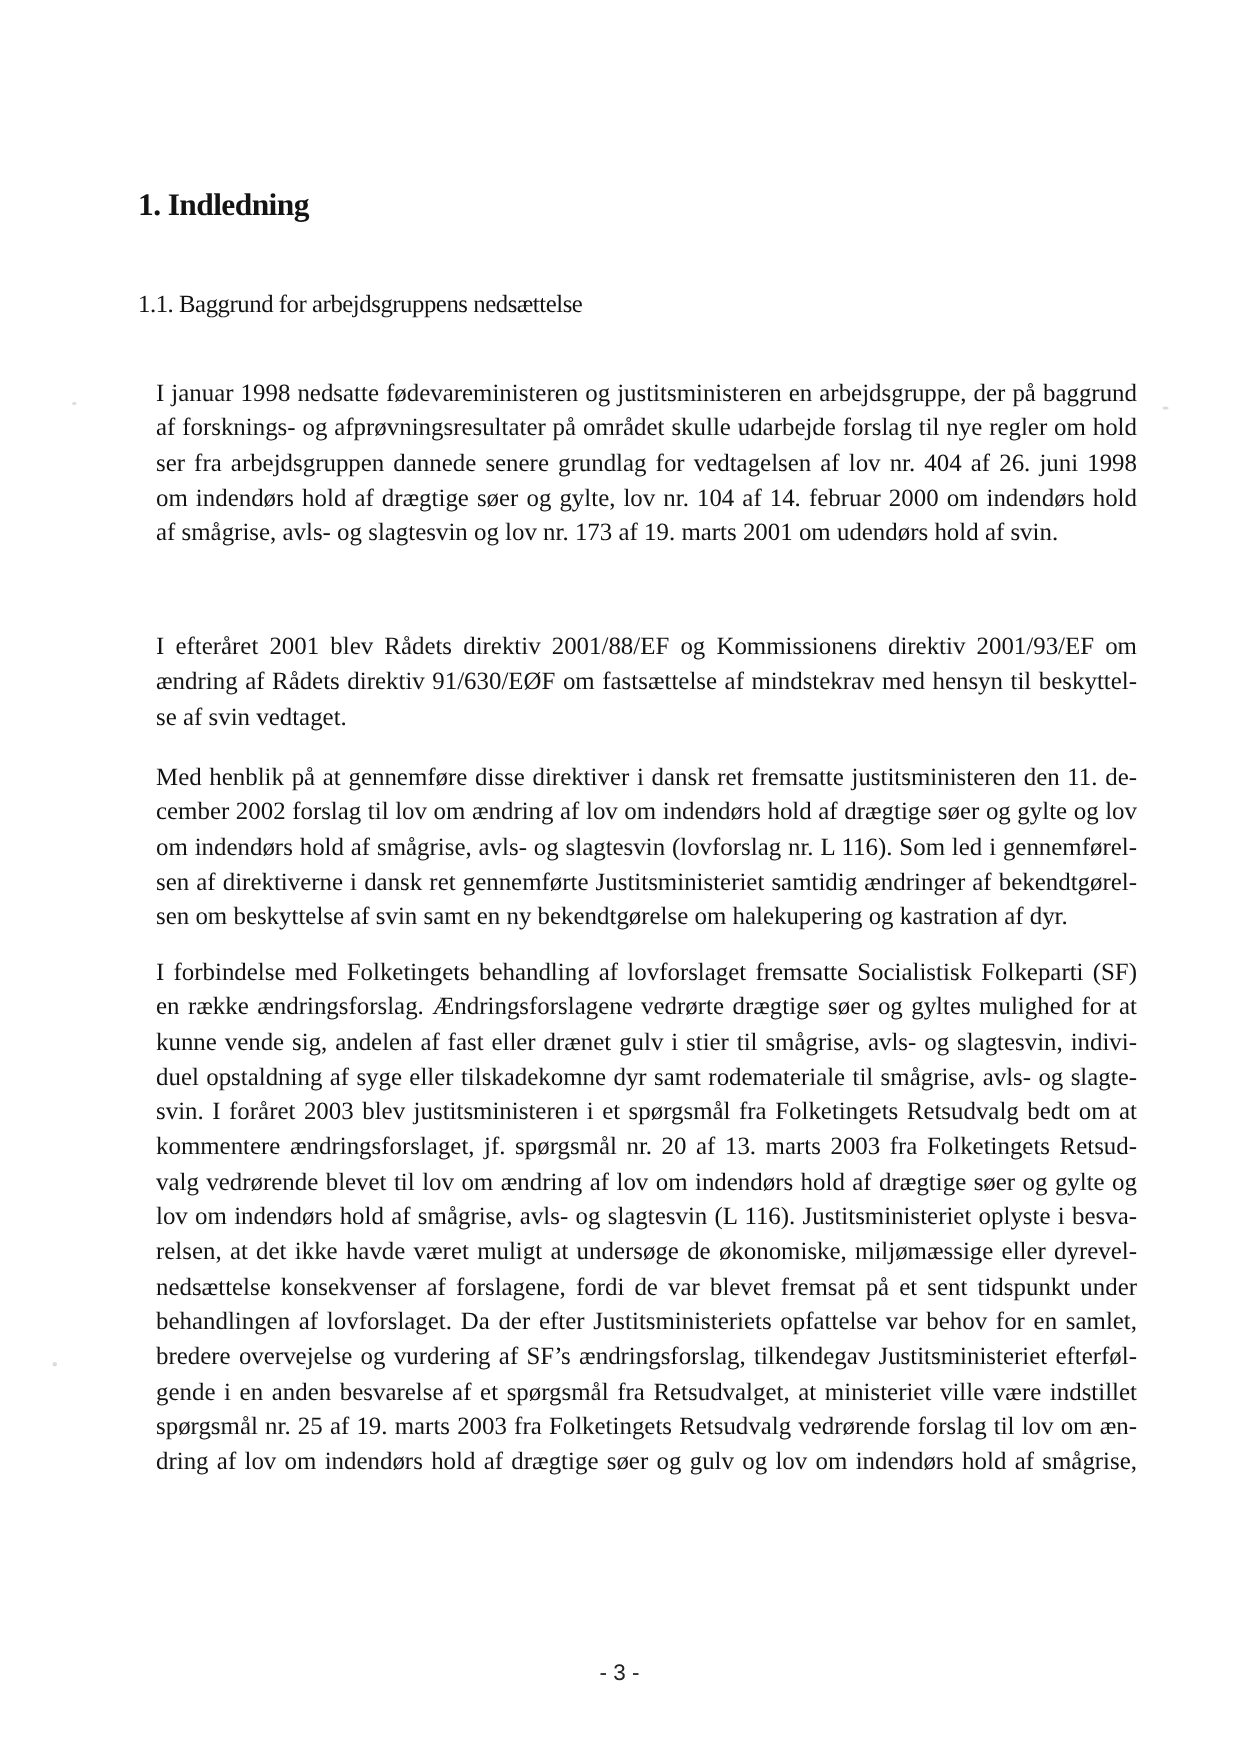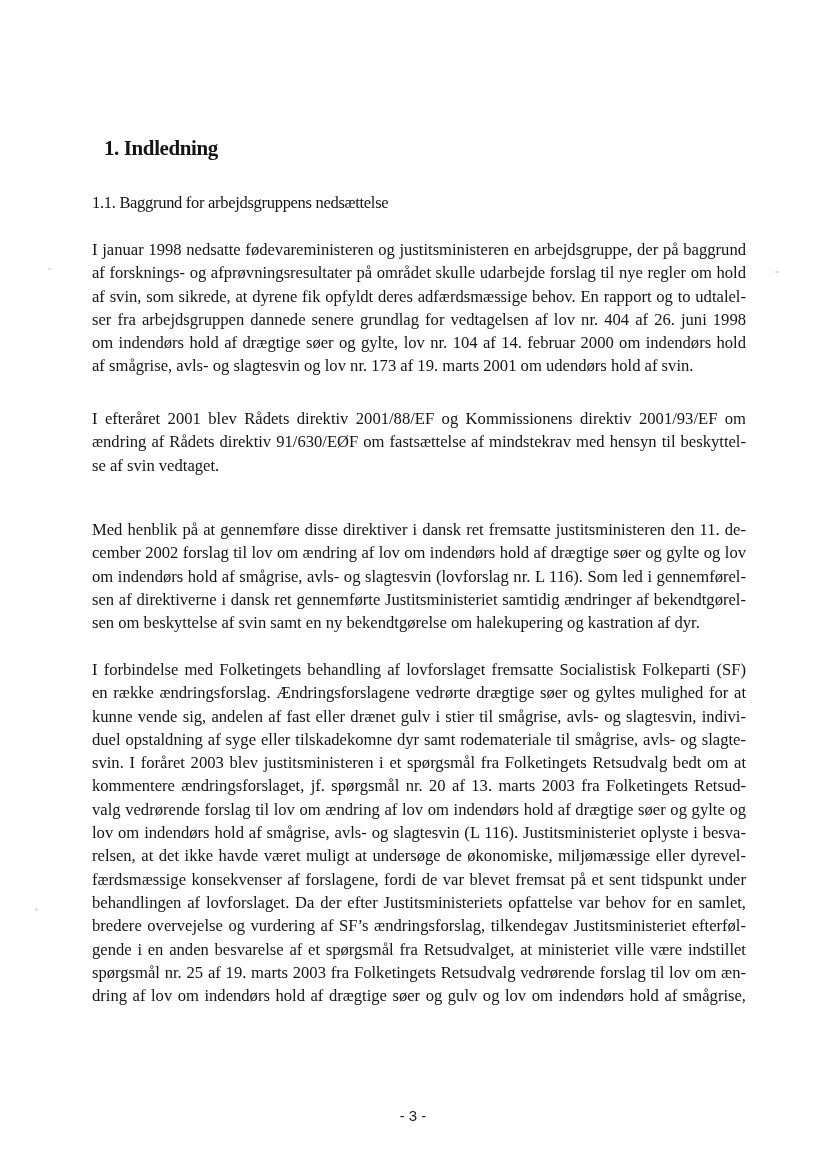--- a/index.html
+++ b/index.html
@@ -22,37 +22,37 @@
       width: 654px;
     }
     .h1 {
       position: absolute;
       left: 0;
       top: 124px;
       font-size: 21px;
       font-weight: bold;
       letter-spacing: -0.4px;
       white-space: nowrap;
-      margin: 12px;
+      margin: 0;
     }
     .h2 {
       position: absolute;
       left: 0;
       top: 193px;
       font-size: 16.5px;
       font-weight: normal;
       letter-spacing: -0.3px;
       white-space: nowrap;
       margin: 0;
     }
     .para {
       position: absolute;
       left: 0;
       width: 654px;
-      margin: 0;
+      margin: 12px;
       font-size: 16.6px;
       line-height: 23.3px;
     }
     .line {
       display: block;
       white-space: nowrap;
       text-align: justify;
       text-align-last: justify;
       height: 23.3px;
     }
@@ -78,51 +78,50 @@
 </head>
 <body>
 
 <div class="page">
   <h1 class="h1">1. Indledning</h1>
   <h2 class="h2">1.1. Baggrund for arbejdsgruppens nedsættelse</h2>
 
   <div class="para" style="top:238px;">
     <span class="line">I januar 1998 nedsatte fødevareministeren og justitsministeren en arbejdsgruppe, der på baggrund</span>
     <span class="line">af forsknings- og afprøvningsresultater på området skulle udarbejde forslag til nye regler om hold</span>
-    <span class="line">af svin, som sikrede, at dyrene fik opfyldt deres adfærdsmæssige behov. En rapport og to udtalel-</span>
     <span class="line">ser fra arbejdsgruppen dannede senere grundlag for vedtagelsen af lov nr. 404 af 26. juni 1998</span>
     <span class="line">om indendørs hold af drægtige søer og gylte, lov nr. 104 af 14. februar 2000 om indendørs hold</span>
     <span class="line last">af smågrise, avls- og slagtesvin og lov nr. 173 af 19. marts 2001 om udendørs hold af svin.</span>
   </div>
 
   <div class="para" style="top:407px;">
     <span class="line">I efteråret 2001 blev Rådets direktiv 2001/88/EF og Kommissionens direktiv 2001/93/EF om</span>
     <span class="line">ændring af Rådets direktiv 91/630/EØF om fastsættelse af mindstekrav med hensyn til beskyttel-</span>
     <span class="line last">se af svin vedtaget.</span>
   </div>
 
-  <div class="para" style="top:518px;">
+  <div class="para" style="top:494px;">
     <span class="line">Med henblik på at gennemføre disse direktiver i dansk ret fremsatte justitsministeren den 11. de-</span>
     <span class="line">cember 2002 forslag til lov om ændring af lov om indendørs hold af drægtige søer og gylte og lov</span>
     <span class="line">om indendørs hold af smågrise, avls- og slagtesvin (lovforslag nr. L 116). Som led i gennemførel-</span>
     <span class="line">sen af direktiverne i dansk ret gennemførte Justitsministeriet samtidig ændringer af bekendtgørel-</span>
     <span class="line last">sen om beskyttelse af svin samt en ny bekendtgørelse om halekupering og kastration af dyr.</span>
   </div>
 
-  <div class="para" style="top:658px;">
+  <div class="para" style="top:624px;">
     <span class="line">I forbindelse med Folketingets behandling af lovforslaget fremsatte Socialistisk Folkeparti (SF)</span>
     <span class="line">en række ændringsforslag. Ændringsforslagene vedrørte drægtige søer og gyltes mulighed for at</span>
     <span class="line">kunne vende sig, andelen af fast eller drænet gulv i stier til smågrise, avls- og slagtesvin, indivi-</span>
     <span class="line">duel opstaldning af syge eller tilskadekomne dyr samt rodemateriale til smågrise, avls- og slagte-</span>
     <span class="line">svin. I foråret 2003 blev justitsministeren i et spørgsmål fra Folketingets Retsudvalg bedt om at</span>
     <span class="line">kommentere ændringsforslaget, jf. spørgsmål nr. 20 af 13. marts 2003 fra Folketingets Retsud-</span>
-    <span class="line">valg vedrørende forslag til lov om ændring af lov om indendørs hold af drægtige søer og gylte og</span>
+    <span class="line">valg vedrørende blevet til lov om ændring af lov om indendørs hold af drægtige søer og gylte og</span>
     <span class="line">lov om indendørs hold af smågrise, avls- og slagtesvin (L 116). Justitsministeriet oplyste i besva-</span>
     <span class="line">relsen, at det ikke havde været muligt at undersøge de økonomiske, miljømæssige eller dyrevel-</span>
-    <span class="line">færdsmæssige konsekvenser af forslagene, fordi de var blevet fremsat på et sent tidspunkt under</span>
+    <span class="line">nedsættelse konsekvenser af forslagene, fordi de var blevet fremsat på et sent tidspunkt under</span>
     <span class="line">behandlingen af lovforslaget. Da der efter Justitsministeriets opfattelse var behov for en samlet,</span>
     <span class="line">bredere overvejelse og vurdering af SF’s ændringsforslag, tilkendegav Justitsministeriet efterføl-</span>
     <span class="line">gende i en anden besvarelse af et spørgsmål fra Retsudvalget, at ministeriet ville være indstillet</span>
     <span class="line">spørgsmål nr. 25 af 19. marts 2003 fra Folketingets Retsudvalg vedrørende forslag til lov om æn-</span>
     <span class="line">dring af lov om indendørs hold af drægtige søer og gulv og lov om indendørs hold af smågrise,</span>
   </div>
 </div>
 
 <div class="page-number">- 3 -</div>
 

